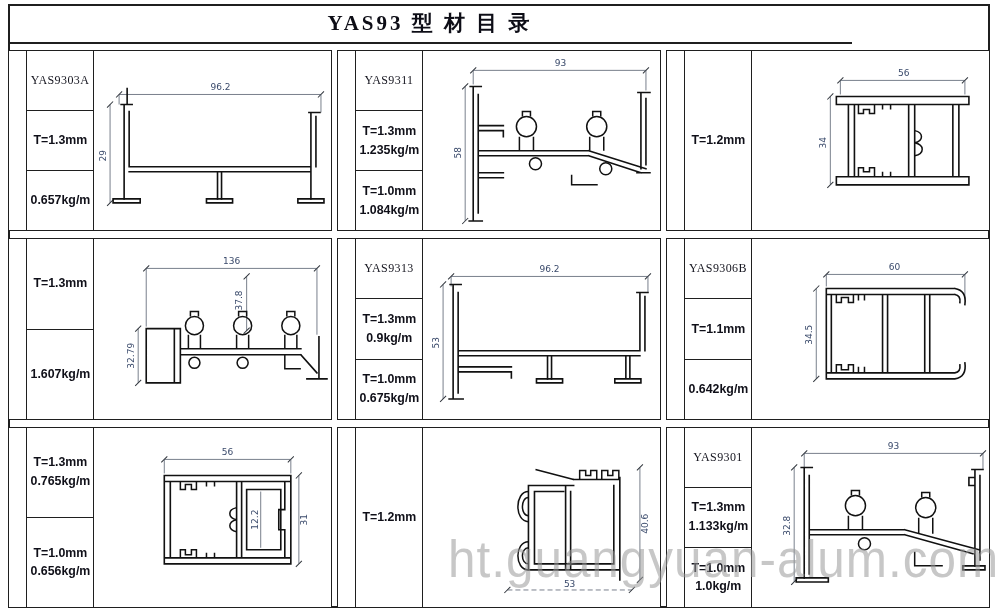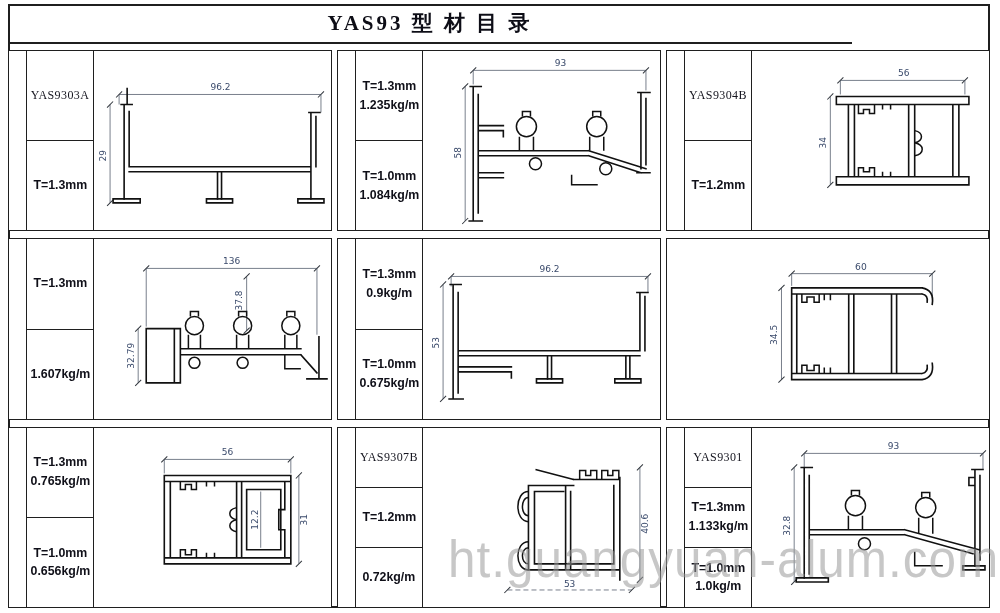--- a/index.html
+++ b/index.html
@@ -50,40 +50,46 @@
 
     <div class="cell">
       <div class="gutter"></div>
       <div class="labels">
         <div class="lb">
             <span class="code">YAS9303A</span>
           </div>
         <div class="lb">
             <span class="spec">T=1.3mm</span>
           </div>
+        <div class="lb">
+            <span class="spec">0.657kg/m</span>
+          </div>
       </div>
       <div class="draw">
         <svg viewBox="0 0 236 176" preserveAspectRatio="xMidYMid meet">
           <line class="d" x1="25" y1="42" x2="226" y2="42"></line>
             <path class="t" d="M22,45 l6,-6 M223,45 l6,-6"></path>
           <line class="d" x1="25" y1="42" x2="25" y2="52"></line>
             <line class="d" x1="226" y1="42" x2="226" y2="60"></line>
           <text x="126" y="38" text-anchor="middle">96.2</text>
           <line class="d" x1="16" y1="52" x2="16" y2="150"></line>
             <path class="t" d="M13,55 l6,-6 M13,153 l6,-6"></path>
           <text transform="translate(12,103) rotate(-90)" text-anchor="middle">29</text>
           <path class="p" d="M33,36 V52 M27,52 H38 M30,52 V146 M35,59 V114 M214,60 H225 M216,60 V146 M221,64 V114 M35,114 H216 M35,119 H216 M123,119 V146 M127,119 V146"></path>
           <path class="p" d="M19,146 h27 v4 h-27 z M112,146 h26 v4 h-26 z M203,146 h26 v4 h-26 z"></path>
         </svg>
       </div>
     </div>
 
     <div class="cell">
       <div class="gutter"></div>
       <div class="labels">
+        <div class="lb">
+            <span class="code">YAS9311</span>
+          </div>
         <div class="lb">
             <span class="spec">T=1.3mm</span>
             <span class="spec">1.235kg/m</span>
           </div>
         <div class="lb">
             <span class="spec">T=1.0mm</span>
             <span class="spec">1.084kg/m</span>
           </div>
       </div>
       <div class="draw">
@@ -103,23 +109,20 @@
           <circle class="pc" cx="112" cy="111" r="6"></circle>
             <circle class="pc" cx="182" cy="116" r="6"></circle>
           <path class="pc" d="M148,122 v10 h26"></path>
         </svg>
       </div>
     </div>
 
     <div class="cell">
       <div class="gutter"></div>
       <div class="labels">
-        <div class="lb">
-            <span class="code">YAS9304B</span>
-          </div>
         <div class="lb">
             <span class="spec">T=1.2mm</span>
           </div>
       </div>
       <div class="draw">
         <svg viewBox="0 0 236 176" preserveAspectRatio="xMidYMid meet">
           <line class="d" x1="88" y1="28" x2="212" y2="28"></line>
             <path class="t" d="M85,31 l6,-6 M209,31 l6,-6"></path>
           <line class="d" x1="88" y1="28" x2="88" y2="42"></line>
             <line class="d" x1="212" y1="28" x2="212" y2="42"></line>
@@ -166,20 +169,23 @@
             <circle class="pc" cx="148" cy="122" r="5.5"></circle>
           <path class="pc" d="M190,114 V128 H206"></path>
         </svg>
       </div>
     </div>
 
     <div class="cell">
       <div class="gutter"></div>
       <div class="labels">
         <div class="lb">
+            <span class="code">YAS9313</span>
+          </div>
+        <div class="lb">
             <span class="spec">T=1.3mm</span>
             <span class="spec">0.9kg/m</span>
           </div>
         <div class="lb">
             <span class="spec">T=1.0mm</span>
             <span class="spec">0.675kg/m</span>
           </div>
       </div>
       <div class="draw">
         <svg viewBox="0 0 236 176" preserveAspectRatio="xMidYMid meet">
@@ -192,20 +198,31 @@
             <path class="t" d="M17,47 l6,-6 M17,161 l6,-6"></path>
           <text transform="translate(16,102) rotate(-90)" text-anchor="middle">53</text>
           <path class="p" d="M27,44 H38 M30,44 V158 M35,52 V152 M26,158 H40 M35,126 H88 M35,131 H88 V137 M35,110 H216 M35,115 H216 M213,52 H224 M216,52 V110 M221,56 V110 M124,115 V138 M128,115 V138"></path>
           <path class="p" d="M113,138 h26 v4 h-26 z M191,138 h26 v4 h-26 z M202,115 V138 M206,115 V138"></path>
         </svg>
       </div>
     </div>
 
     <div class="cell">
       <div class="gutter"></div>
+      <div class="labels">
+        <div class="lb">
+            <span class="code">YAS9306B</span>
+          </div>
+        <div class="lb">
+            <span class="spec">T=1.1mm</span>
+          </div>
+        <div class="lb">
+            <span class="spec">0.642kg/m</span>
+          </div>
+      </div>
       <div class="draw">
         <svg viewBox="0 0 236 176" preserveAspectRatio="xMidYMid meet">
           <line class="d" x1="74" y1="34" x2="212" y2="34"></line>
             <path class="t" d="M71,37 l6,-6 M209,37 l6,-6"></path>
           <line class="d" x1="74" y1="34" x2="74" y2="46"></line>
             <line class="d" x1="212" y1="34" x2="212" y2="58"></line>
           <text x="142" y="30" text-anchor="middle">60</text>
           <line class="d" x1="64" y1="48" x2="64" y2="138"></line>
             <path class="t" d="M61,51 l6,-6 M61,141 l6,-6"></path>
           <text transform="translate(60,94) rotate(-90)" text-anchor="middle">34.5</text>
@@ -244,27 +261,21 @@
           <path class="pc" d="M86,52 v8 h5 v-5 h6 v5 h5 v-8 M112,52 v5 m8,-5 v5 M86,128 v-8 h5 v5 h6 v-5 h5 v8 M112,128 v-5 m8,5 v-5"></path>
           <path class="pc" d="M142,78 c-9,2 -9,10 0,12 c-9,2 -9,10 0,12"></path>
         </svg>
       </div>
     </div>
 
     <div class="cell">
       <div class="gutter"></div>
       <div class="labels">
         <div class="lb">
-            <span class="code">YAS9307B</span>
-          </div>
-        <div class="lb">
             <span class="spec">T=1.2mm</span>
-          </div>
-        <div class="lb">
-            <span class="spec">0.72kg/m</span>
           </div>
       </div>
       <div class="draw">
         <svg viewBox="0 0 236 176" preserveAspectRatio="xMidYMid meet">
           <line class="d" x1="216" y1="38" x2="216" y2="150"></line>
             <path class="t" d="M213,41 l6,-6 M213,153 l6,-6"></path>
           <text transform="translate(224,94) rotate(-90)" text-anchor="middle">40.6</text>
           <line class="d" x1="84" y1="160" x2="208" y2="160" stroke-dasharray="5,3"></line>
             <path class="t" d="M81,163 l6,-6 M205,163 l6,-6"></path>
           <text x="146" y="157" text-anchor="middle">53</text>

